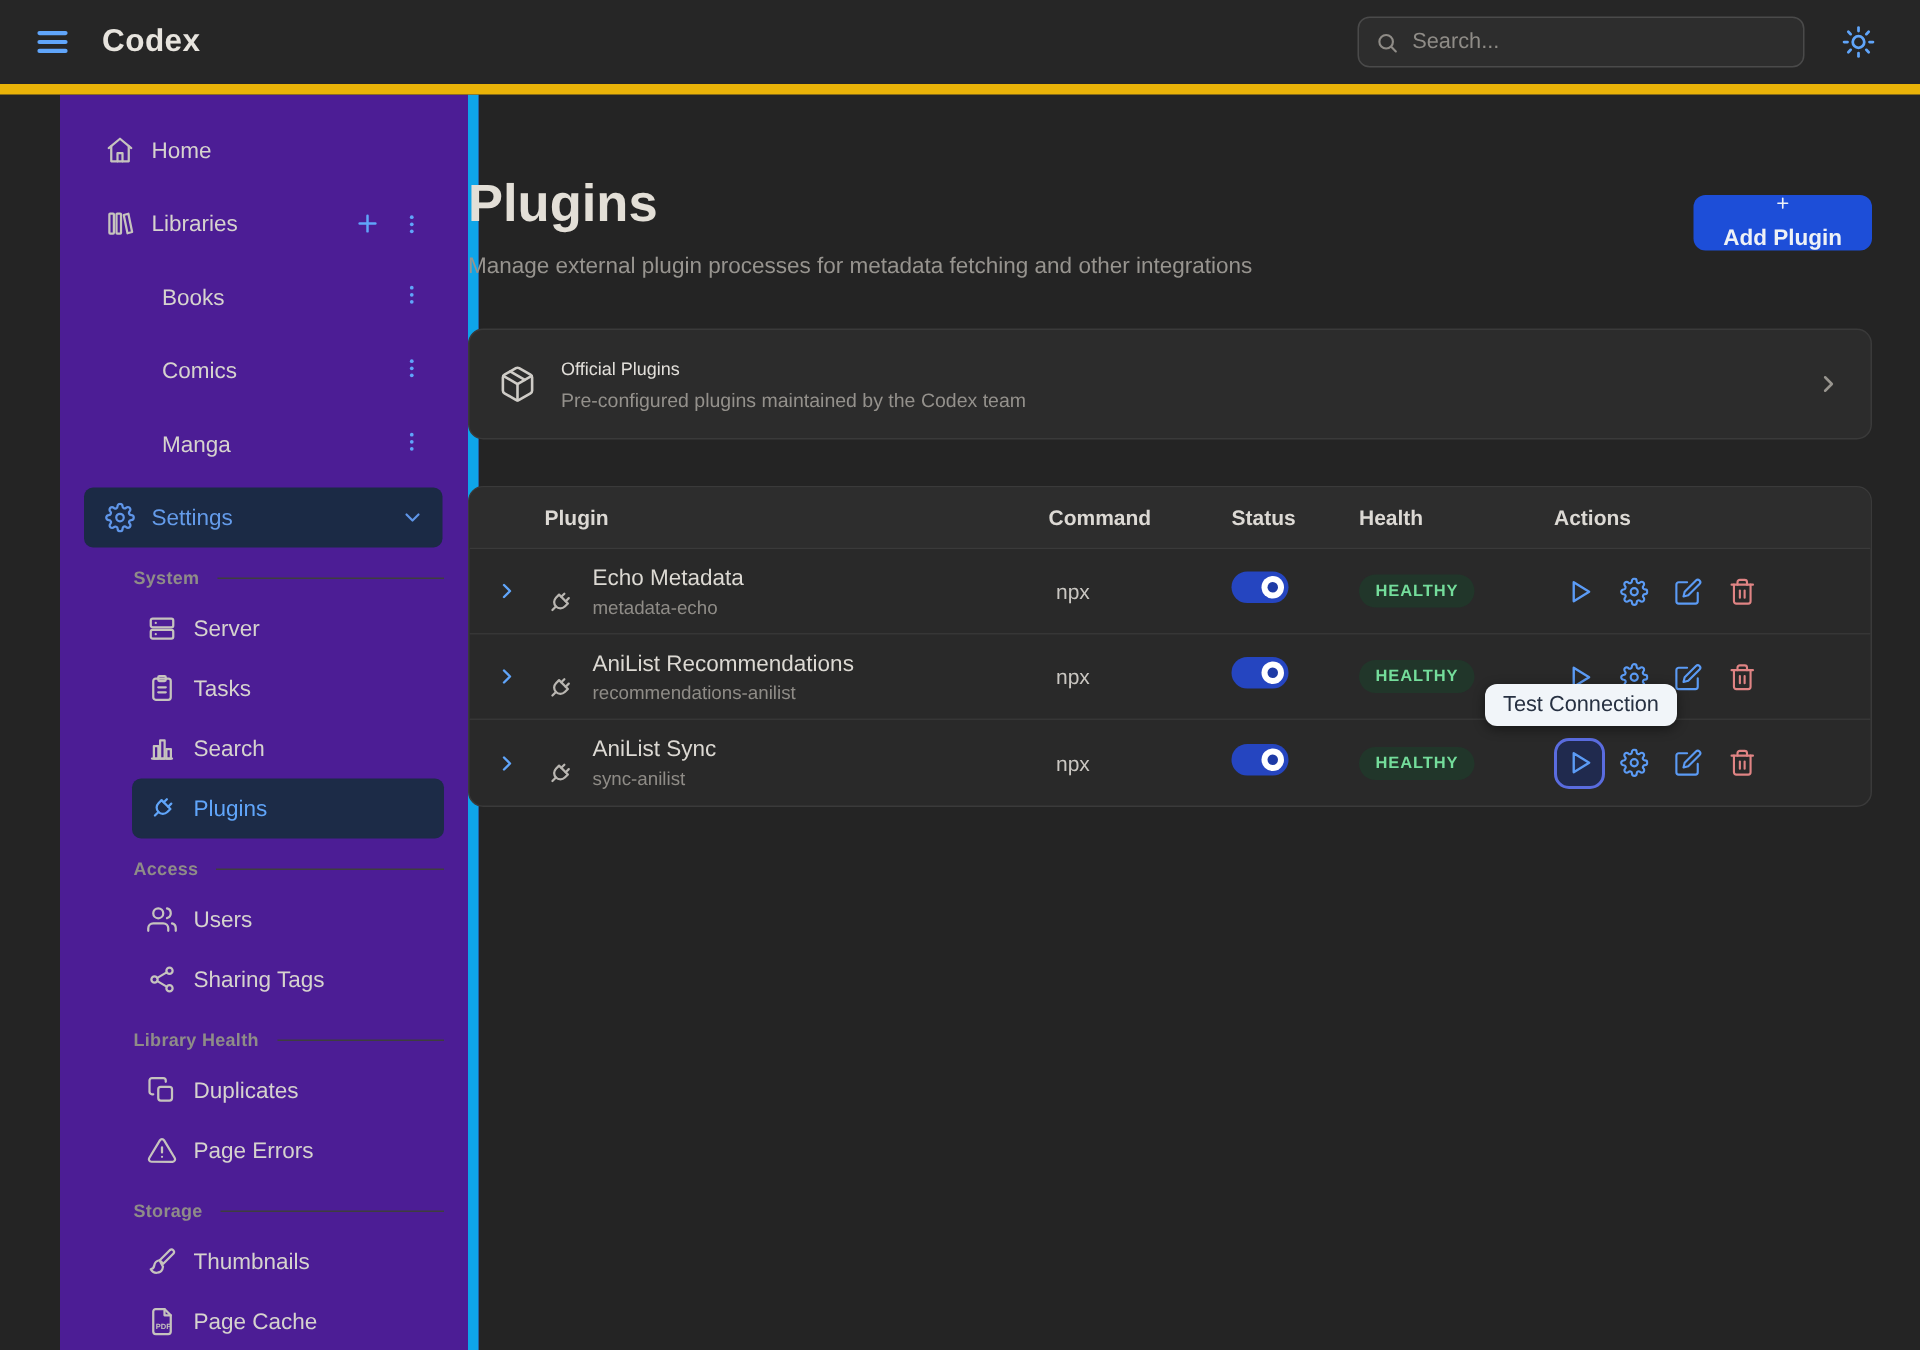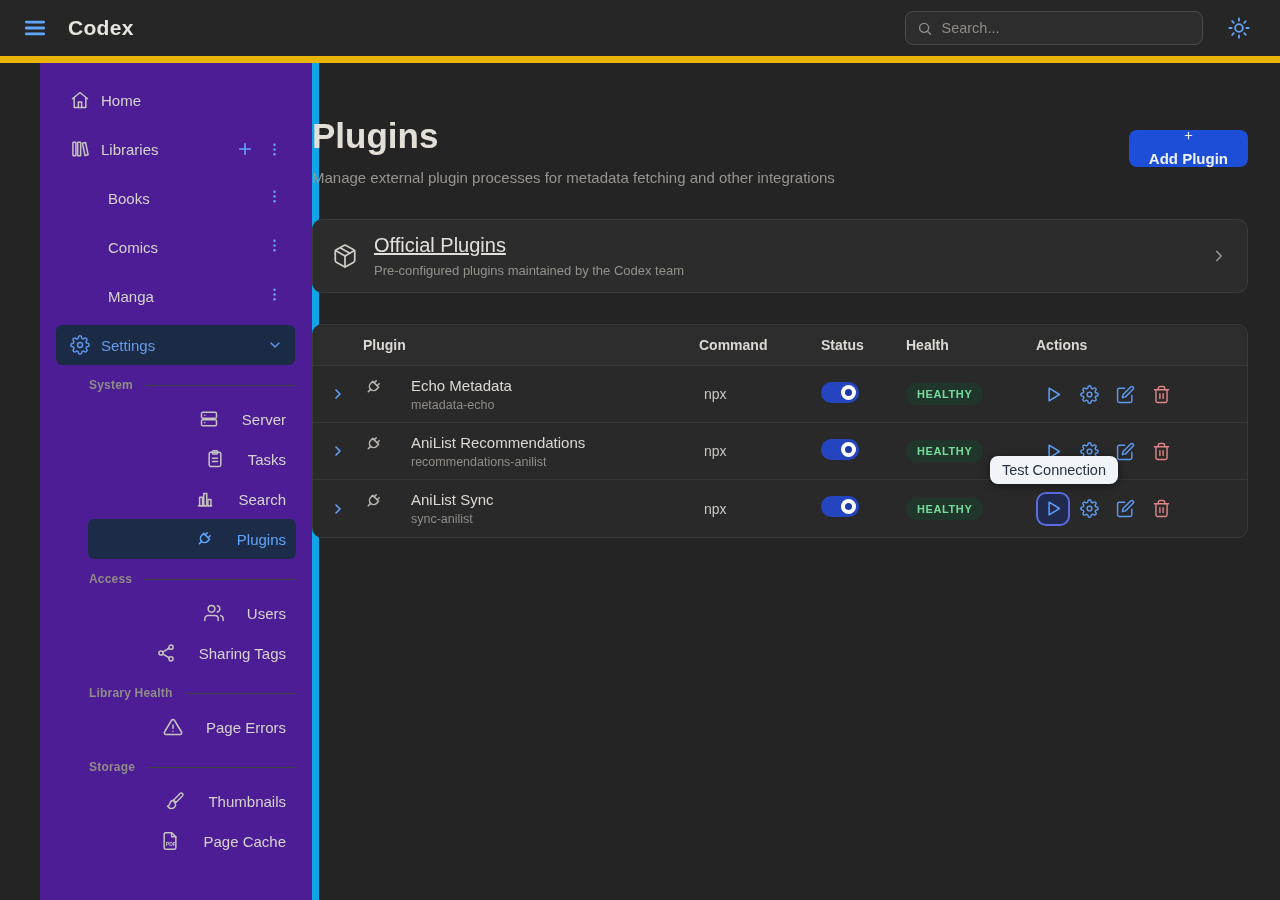--- a/index.html
+++ b/index.html
@@ -61,22 +61,22 @@
   .settings-item .nicon { width:20px; height:20px; color:#5f95e8; }
   .settings-item .trail { margin-left:auto; color:#5f95e8; }
   .section-label {
     display:flex; align-items:center; margin:13px 16px 7px 0;
     padding-left:49px; font-size:12px; font-weight:bold; color:#8f8c88;
     letter-spacing:.2px;
   }
   .section-label .rule { flex:1; height:1px; background:#3e3e3e; margin-left:12px; }
   .sub-item {
     height:40px; margin:0 16px 0 48px; border-radius:6px;
-    display:flex; align-items:center; gap:23px; padding:0 10px;
-    font-size:15px; color:#d6d3ce; cursor:pointer;justify-content:flex-end;
+    display:flex; align-items:center; gap:11px; padding:0 10px;
+    font-size:15px; color:#d6d3ce; cursor:pointer;
   }
   .sub-item .nicon { width:20px; height:20px; color:#c6c3be; flex:0 0 20px; }
   .sub-item.active { background:#1c2b47; color:#60a5fa; }
   .sub-item.active .nicon { color:#60a5fa; }
 
   
   .main {
     position:absolute; top:63px; left:280px; width:1000px; height:837px;
     padding:54px 32px 0; overflow:hidden;
   }
@@ -90,38 +90,38 @@
   }
   .add-btn .plus { width:17px; height:17px; }
 
   .official-card {
     margin-top:33px; height:74px; background:#2c2c2c;
     border:1px solid #3a3a3a; border-radius:10px;
     display:flex; align-items:center; padding:0 19px; cursor:pointer;
   }
   .official-card .pkg { width:26px; height:26px; color:#cfccc7; flex:0 0 26px; }
   .official-card .txt { margin-left:16px; }
-  .official-title { font-size:20px; color:#e2dfda;text-decoration:underline; }
+  .official-title { font-size:12px; color:#e2dfda; }
   .official-sub { font-size:13px; color:#94918c; margin-top:6px; }
   .official-card .chev { margin-left:auto; width:18px; height:18px; color:#98958f; }
 
   .table-card {
     position:relative; margin-top:31px; background:#292929;
     border:1px solid #3a3a3a; border-radius:10px;
   }
   .tgrid { display:grid; grid-template-columns:50px 336px 122px 85px 130px 1fr; align-items:center; }
   .thead {
     height:41px; background:#2d2d2d; border-bottom:1px solid #3a3a3a;
     border-radius:9px 9px 0 0; font-size:14px; font-weight:bold; color:#dcd9d4;
   }
   .trow { height:57px; border-bottom:1px solid #363636; }
   .trow:last-child { border-bottom:none; }
   .expand-btn { width:100%; background:none; border:none; cursor:pointer; color:#60a5fa; display:flex; justify-content:center; }
   .expand-btn svg { width:16px; height:16px; }
-  .pcell { display:flex; align-items:flex-start; gap:28px; }
+  .pcell { display:flex; align-items:flex-end; gap:12px; }
   .pcell .plug-ic { width:20px; height:20px; color:#b9b6b1; flex:0 0 20px; }
   .pname { font-size:15px; color:#dcd9d3; }
   .pslug { font-size:12.5px; color:#8f8c87; margin-top:4px; }
   .cmd { font-size:14px; color:#c9c6c1; padding-left:5px; }
   .toggle {
     position:relative; width:38px; height:21px; border-radius:11px;
     background:#2545c0; border:none; cursor:pointer;
   }
   .toggle .knob {
     position:absolute; right:3px; top:3px; width:15px; height:15px;
@@ -337,20 +337,27 @@
         <line x1="8.3" y1="13.3" x2="15.7" y2="17.7"></line>
       </svg>
     <span>Sharing Tags</span>
   </div>
 
   <div class="section-label">
     <span>Library Health</span>
       <span class="rule"></span>
   </div>
 
+  <div class="sub-item">
+    <svg class="nicon" viewBox="0 0 24 24" fill="none" stroke="currentColor" stroke-width="1.8" stroke-linecap="round" stroke-linejoin="round">
+        <rect x="9" y="9" width="11" height="11" rx="2"></rect>
+        <path d="M5 15H4a2 2 0 0 1-2-2V4a2 2 0 0 1 2-2h9a2 2 0 0 1 2 2v1"></path>
+      </svg>
+    <span>Duplicates</span>
+  </div>
   <div class="sub-item">
     <svg class="nicon" viewBox="0 0 24 24" fill="none" stroke="currentColor" stroke-width="1.8" stroke-linecap="round" stroke-linejoin="round">
         <path d="M10.3 3.9 1.8 18a2 2 0 0 0 1.7 3h17a2 2 0 0 0 1.7-3L13.7 3.9a2 2 0 0 0-3.4 0z"></path>
         <line x1="12" y1="9.5" x2="12" y2="13.5"></line>
         <line x1="12" y1="17" x2="12.01" y2="17"></line>
       </svg>
     <span>Page Errors</span>
   </div>
 
   <div class="section-label">

